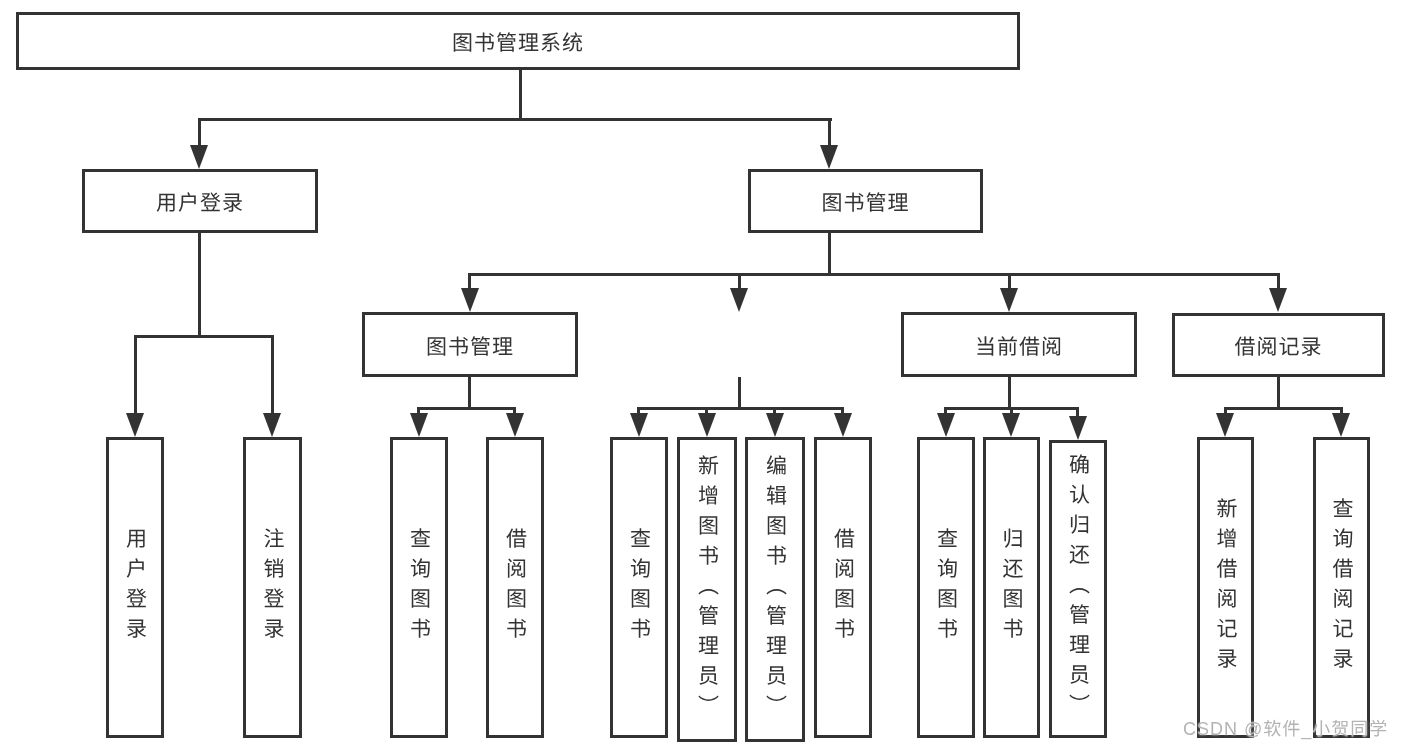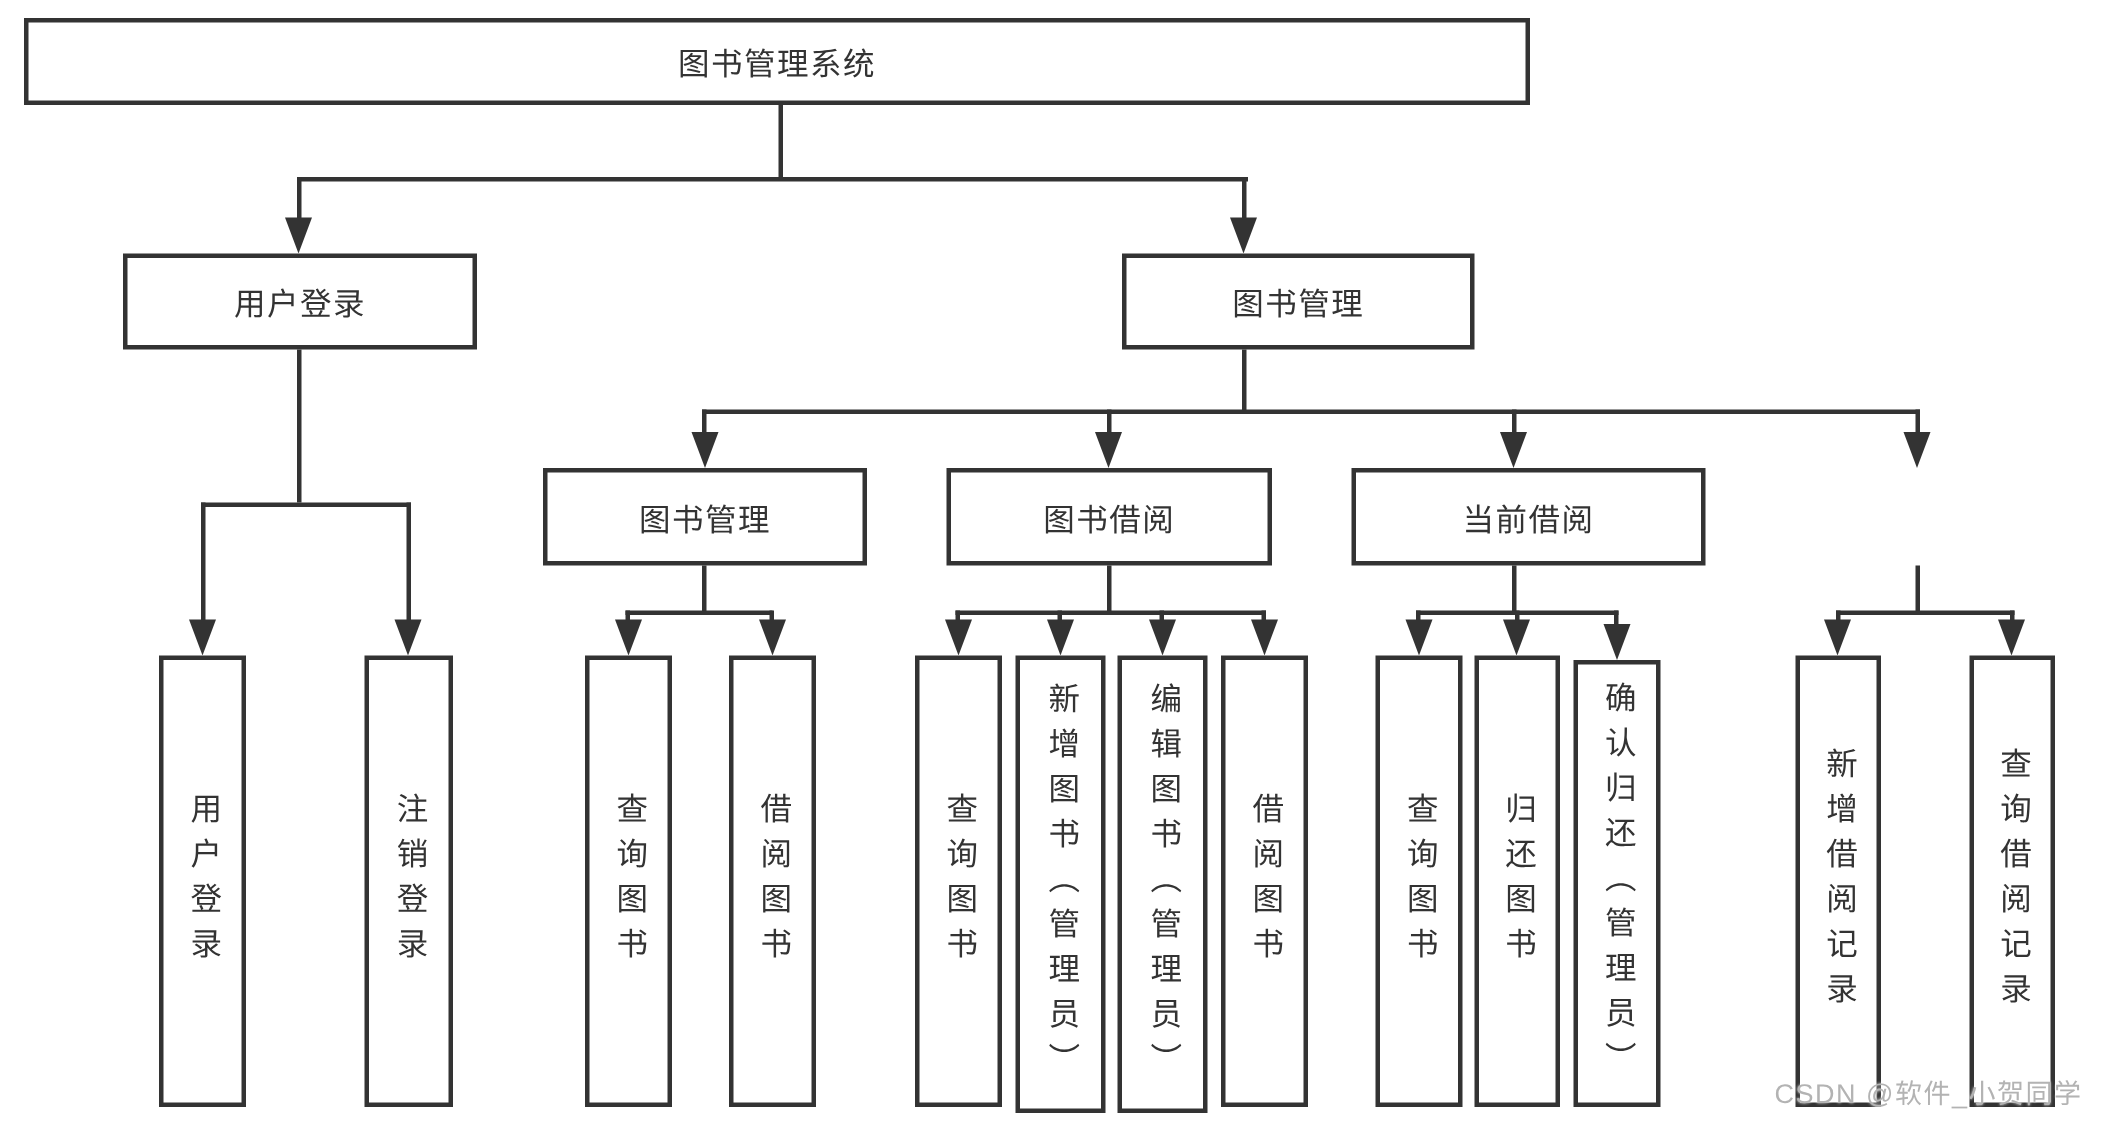--- a/index.html
+++ b/index.html
@@ -60,22 +60,22 @@
   <div class="vline" style="left:468px;top:273px;height:17px"></div>
   <div class="ahead" style="left:461px;top:288px"></div>
   <div class="vline" style="left:738px;top:273px;height:17px"></div>
   <div class="ahead" style="left:730px;top:288px"></div>
   <div class="vline" style="left:1008px;top:273px;height:17px"></div>
   <div class="ahead" style="left:1000px;top:288px"></div>
   <div class="vline" style="left:1277px;top:273px;height:17px"></div>
   <div class="ahead" style="left:1269px;top:288px"></div>
 
   <div class="node" style="left:362px;top:312px;width:216px;height:65px">图书管理</div>
-  <div class="node" style="left:631px;top:312px;width:217px;height:65px">图书借阅</div>
   <div class="node" style="left:901px;top:312px;width:236px;height:65px">当前借阅</div>
+  <div class="node" style="left:1172px;top:313px;width:213px;height:64px">借阅记录</div>
 
   <div class="vline" style="left:468px;top:377px;height:32px"></div>
   <div class="hline" style="left:417px;top:407px;width:98px"></div>
   <div class="vline" style="left:417px;top:407px;height:10px"></div>
   <div class="ahead" style="left:410px;top:413px"></div>
   <div class="vline" style="left:513px;top:407px;height:10px"></div>
   <div class="ahead" style="left:506px;top:413px"></div>
 
   <div class="vline" style="left:738px;top:377px;height:32px"></div>
   <div class="hline" style="left:637px;top:407px;width:207px"></div>

